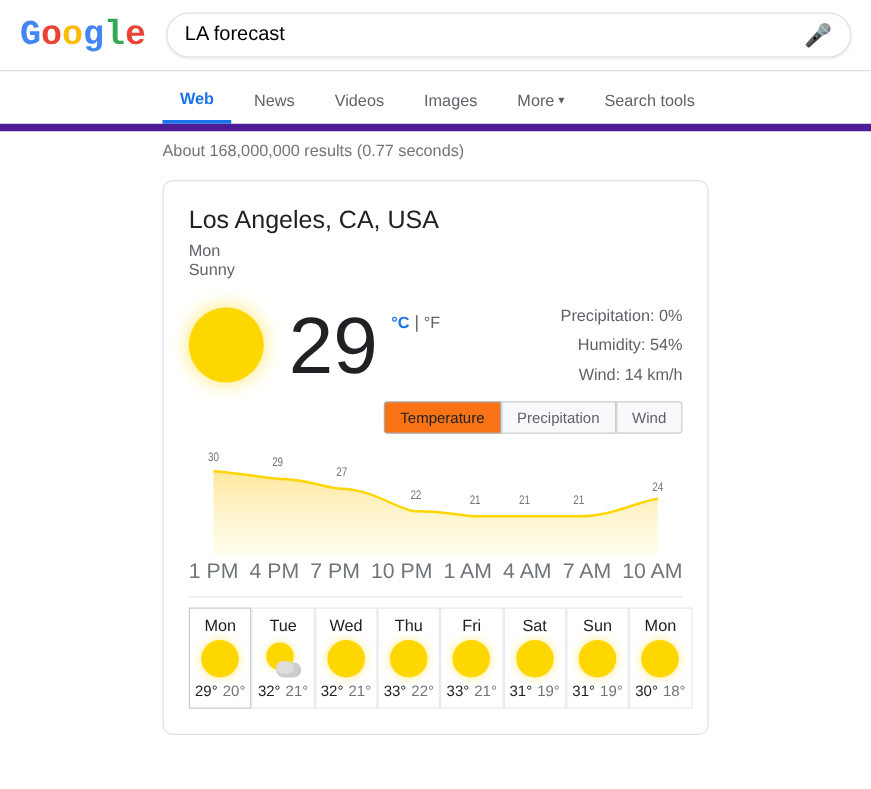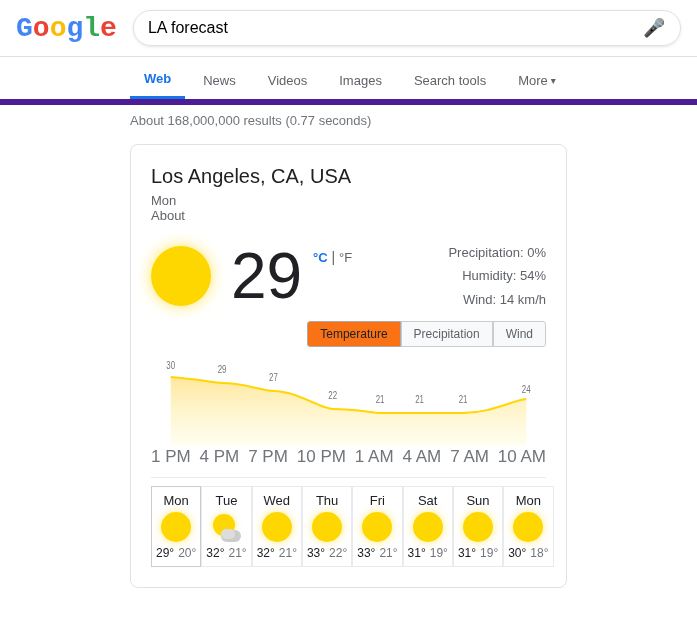--- a/index.html
+++ b/index.html
@@ -77,32 +77,32 @@
     <input class="search-input" type="text" value="LA forecast" style="">
     <span class="mic-icon">🎤</span>
   </div>
 </div>
 
 <div class="nav">
   <a class="nav-item active">Web</a>
   <a class="nav-item">News</a>
   <a class="nav-item">Videos</a>
   <a class="nav-item">Images</a>
+  <a class="nav-item">More <span class="chevron">▾</span></a>
   <a class="nav-item">Search tools</a>
-  <a class="nav-item">More <span class="chevron">▾</span></a>
 </div>
 
 <div class="results-info">
   <span>About 168,000,000 results (0.77 seconds)</span>
 </div>
 
 <div class="weather-card">
   <div class="location">Los Angeles, CA, USA</div>
   <div class="day-label">Mon</div>
-  <div class="condition">About</div>
+  <div class="condition">Sunny</div>
 
   <div class="temp-section">
     <div class="sun-icon"></div>
     <div style="position:relative; display:inline-block;">
       <span class="temp-display">29</span>
       <span class="temp-unit">
         <span class="unit-c">°C</span><span class="sep"> | </span><span class="unit-f">°F</span>
       </span>
     </div>
     <div class="weather-details">

